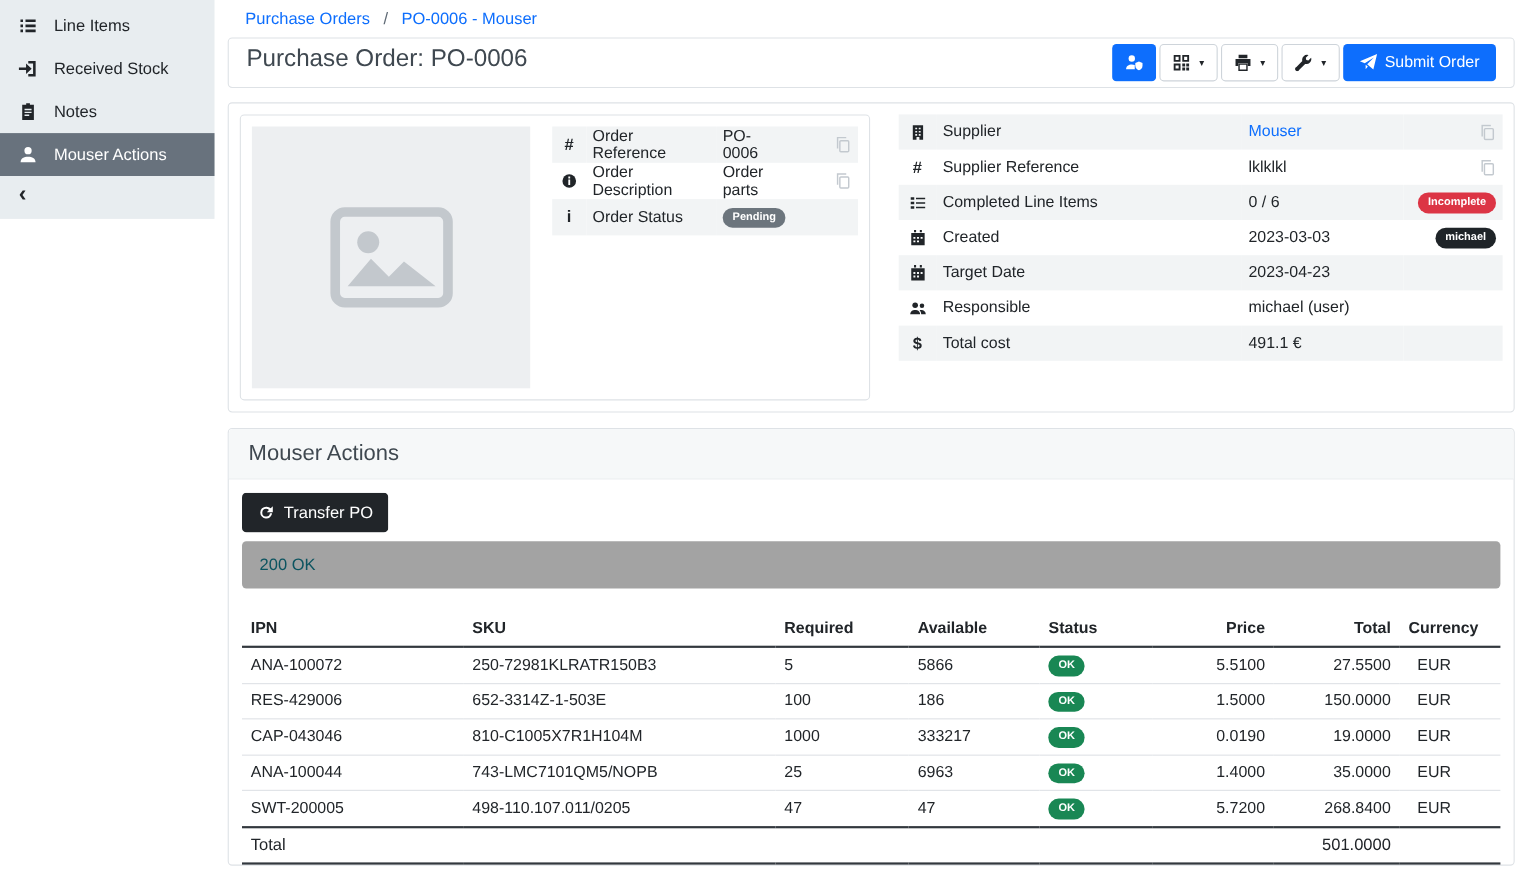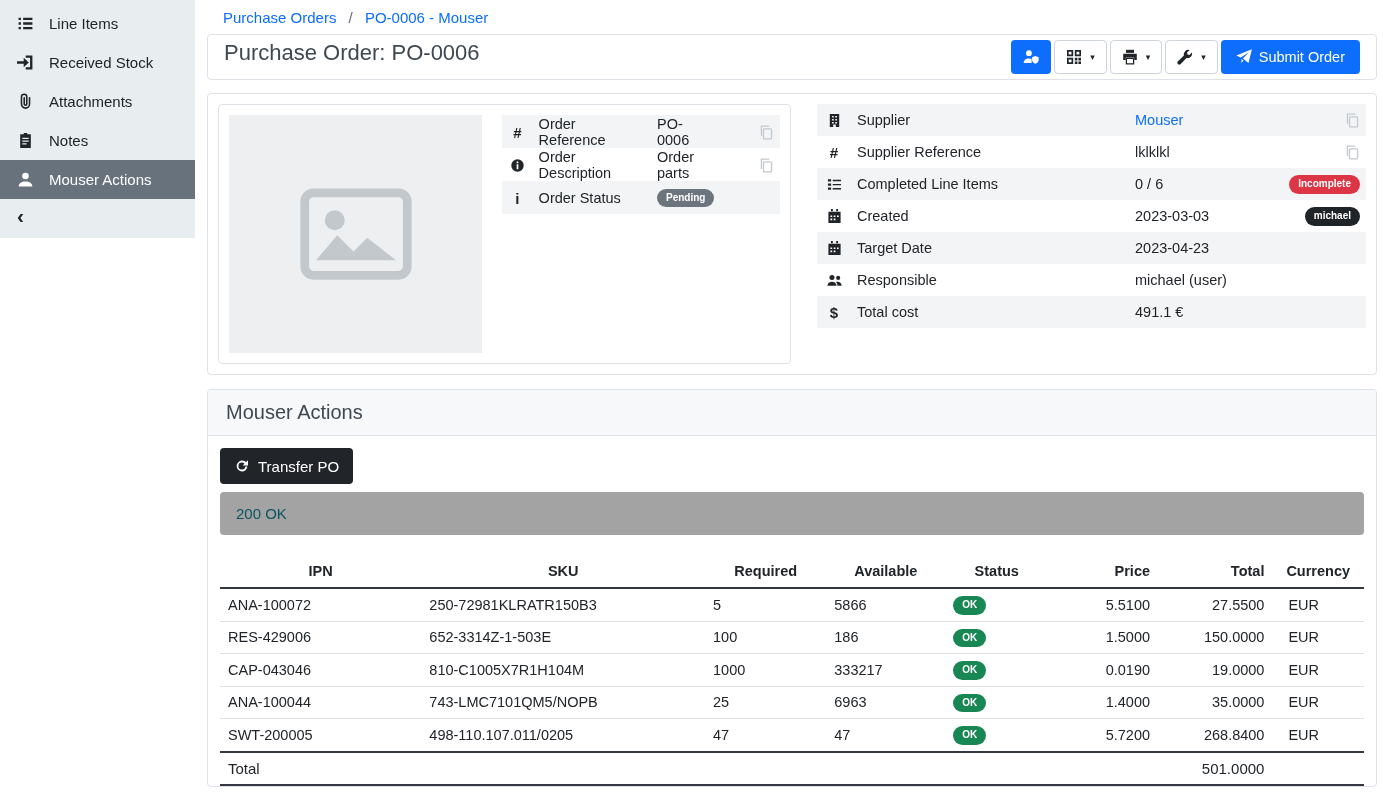--- a/index.html
+++ b/index.html
@@ -62,21 +62,21 @@
   .badge.success{background:#198754}
   
   .mouser-panel{margin-top:14px}
   .m-head{background:#f6f8f9;border-bottom:1px solid #dee2e6;padding:11px 18px;border-radius:4px 4px 0 0}
   .m-title{font-size:20px;font-weight:500;color:#3f4850;margin:0}
   .m-body{padding:12px 12px 0}
   .btn-dark{background:#212529;color:#fff;height:36px;font-size:15px;padding:0 13px;gap:8px}
   .alert-info{margin-top:8px;background:#a3a3a3;color:#0c5460;padding:13px 16px;border-radius:4px;font-size:15px}
   
   .po-table{width:100%;border-collapse:collapse;margin-top:22px;font-size:14.5px}
-  .po-table th{padding:6px 8px 8px;font-weight:700;text-align:center;border-bottom:2px solid #32383e}
+  .po-table th{padding:6px 8px 8px;font-weight:700;text-align:left;border-bottom:2px solid #32383e}
   .po-table td{padding:6px 8px;border-top:1px solid #dee2e6;height:30px}
   .po-table tbody tr:first-child td{border-top:none}
   .po-table th.al-right,.po-table td.al-right{text-align:right}
   .po-table td.cur{padding-left:16px}
   .po-table tfoot td{border-top:2px solid #32383e;border-bottom:2px solid #32383e;font-size:15px;padding:7px 8px}
 </style>
 </head>
 <body>
 
 <aside class="sidebar">
@@ -91,28 +91,20 @@
           <span>Line Items</span>
         </div>
         <div class="side-item">
           <span class="icn">
             <svg viewBox="0 0 16 16">
               <path fill="currentColor" d="M0 6.9h6.3V3.6L11.1 8l-4.8 4.4V9.1H0z"></path>
               <path fill="currentColor" d="M8.2 1.4h6.3v13.2H8.2v-2.2h4.1V3.6H8.2z"></path>
             </svg>
           </span>
           <span>Received Stock</span>
-        </div>
-        <div class="side-item">
-          <span class="icn">
-            <svg viewBox="0 0 16 16">
-              <path fill="none" stroke="currentColor" stroke-width="1.5" stroke-linecap="round" d="M11.8 4.4v6a3.8 3.8 0 0 1-7.6 0V3.7a2.5 2.5 0 0 1 5 0v6.7a1.2 1.2 0 0 1-2.4 0V4.4"></path>
-            </svg>
-          </span>
-          <span>Attachments</span>
         </div>
         <div class="side-item">
           <span class="icn">
             <svg viewBox="0 0 16 16">
               <path fill="currentColor" d="M3 2.2h3.4V.9h3.2v1.3H13v12.9H3z"></path>
               <path fill="#e8edf0" d="M5 5.5h6v1.2H5zM5 8h6v1.2H5zM5 10.5h4v1.2H5z"></path>
             </svg>
           </span>
           <span>Notes</span>
         </div>

